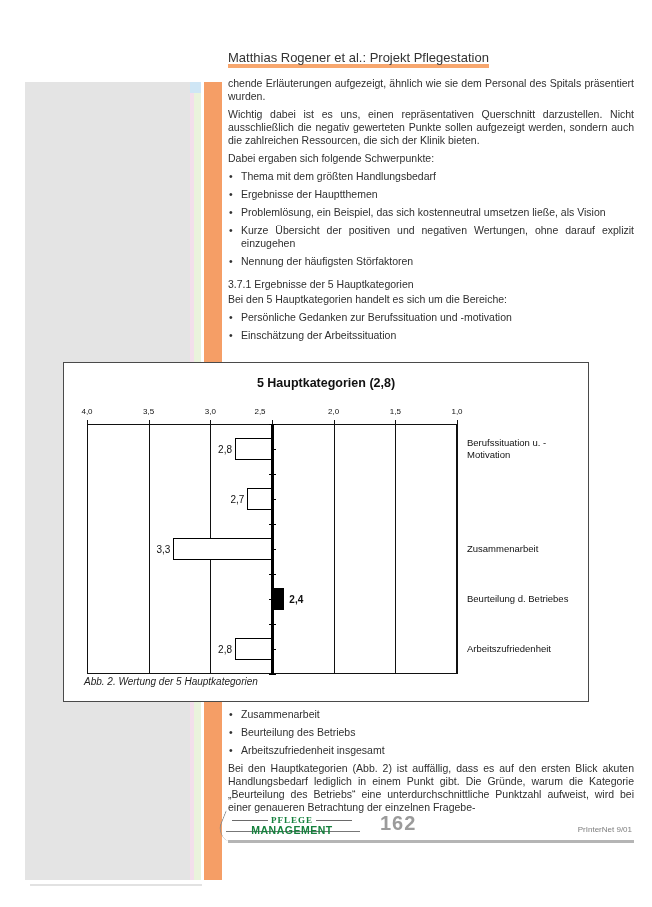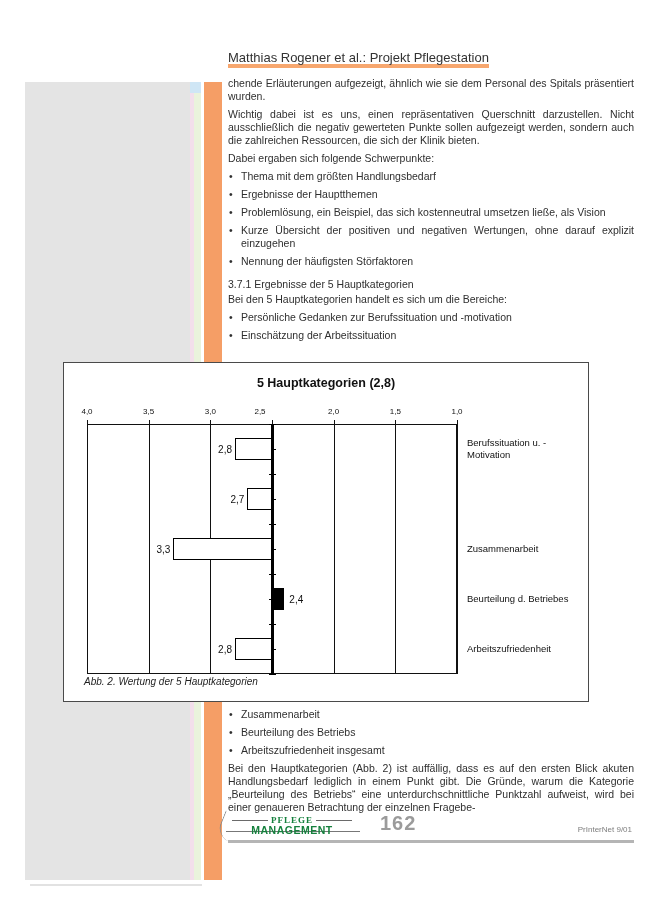--- a/index.html
+++ b/index.html
@@ -128,21 +128,21 @@
       <div class="bar-white" style="left: 171px; top: 75px; width: 37px; height: 22px;"></div>
       <div class="bar-value" style="left: 138px; top: 82px; width: 30px; text-align: right;">2,8</div>
       <div class="cat-label" style="top: 71px; height: 30px; text-align: left;">Berufssituation u. -
 Motivation</div>
       <div class="bar-white" style="left: 183.333px; top: 125px; width: 24.6667px; height: 22px;"></div>
       <div class="bar-value" style="left: 150.333px; top: 132px; width: 30px; text-align: right;">2,7</div>
       <div class="bar-white" style="left: 109.333px; top: 175px; width: 98.6667px; height: 22px;"></div>
       <div class="bar-value" style="left: 76.3333px; top: 182px; width: 30px; text-align: right;">3,3</div>
       <div class="cat-label" style="top: 171px; height: 30px; text-align: left;">Zusammenarbeit</div>
       <div class="bar-black" style="left: 208px; top: 225px; width: 12.3333px; height: 22px;"></div>
-      <div class="bar-value" style="left: 225.333px; top: 232px;">2,4</div>
+      <div class="bar-value" style="left: 225.333px; top: 232px; font-weight: bold;">2,4</div>
       <div class="cat-label" style="top: 221px; height: 30px; text-align: left;">Beurteilung d. Betriebes</div>
       <div class="bar-white" style="left: 171px; top: 275px; width: 37px; height: 22px;"></div>
       <div class="bar-value" style="left: 138px; top: 282px; width: 30px; text-align: right;">2,8</div>
       <div class="cat-label" style="top: 271px; height: 30px; text-align: left;">Arbeitszufriedenheit</div>
     </div>
 
   <div class="content-bottom">
     <ul>
         <li>Zusammenarbeit</li>
         <li>Beurteilung des Betriebs</li>

